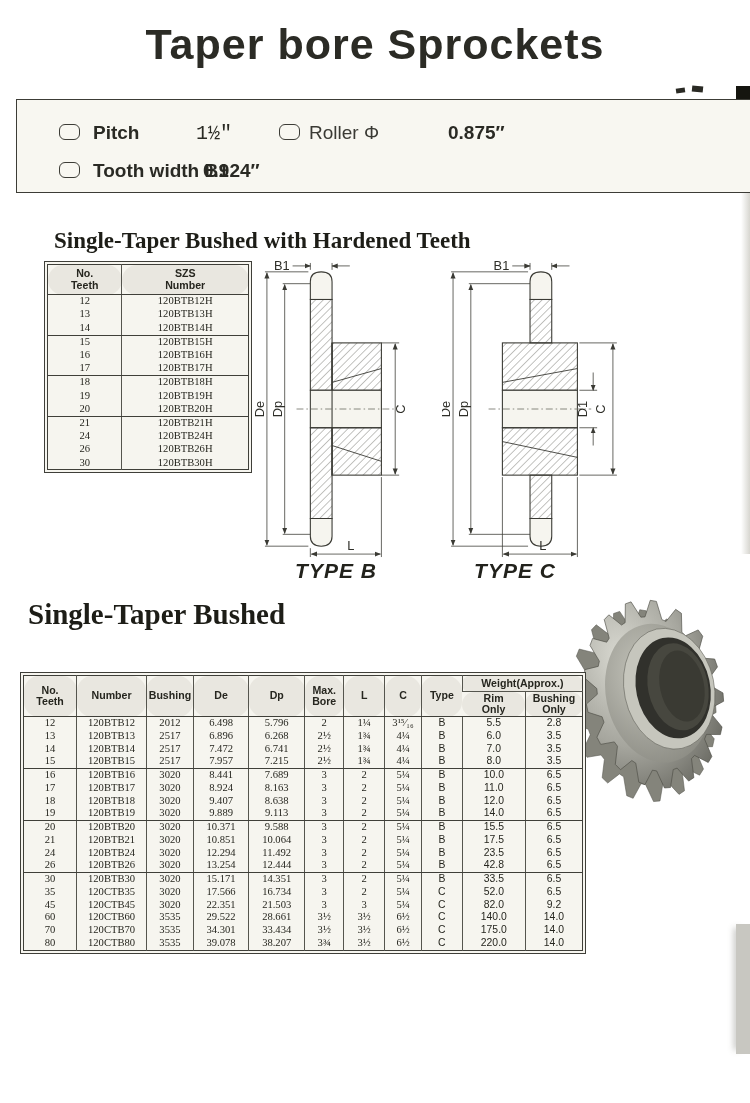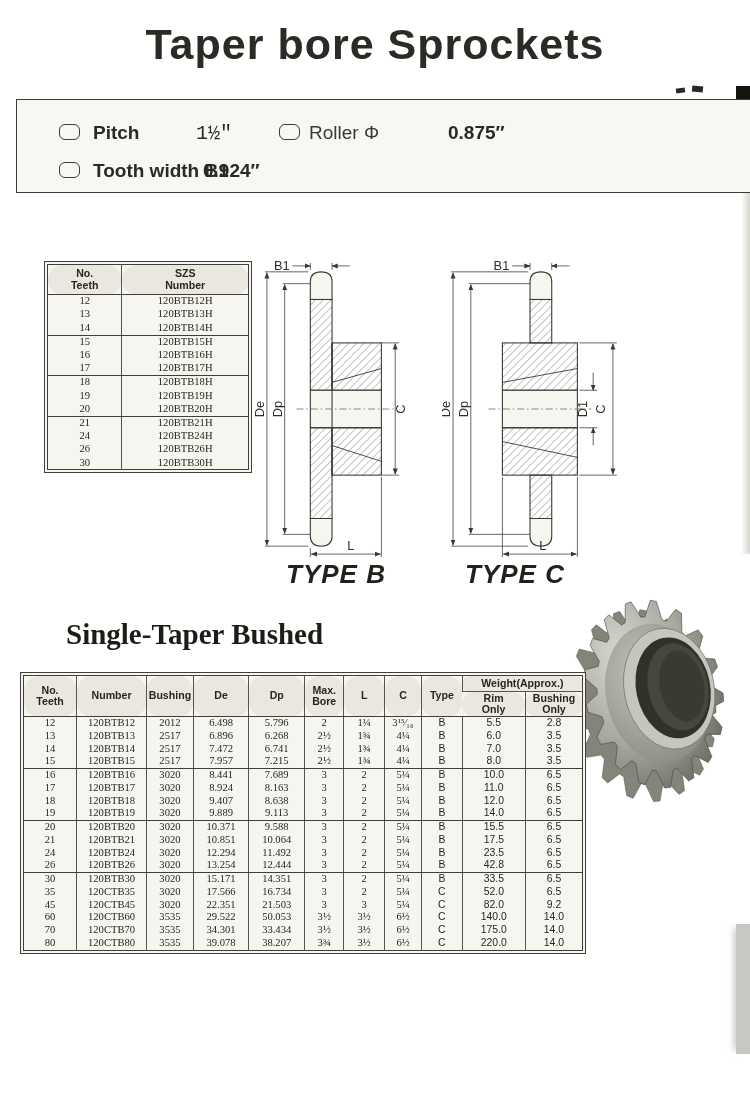--- a/index.html
+++ b/index.html
@@ -27,21 +27,21 @@
           border-radius:6px;background:transparent;vertical-align:middle;box-sizing:border-box;}
   .spec-label{font-size:19px;font-weight:bold;color:#2a2a24;}
   .spec-label.light{font-weight:normal;color:#3a3a34;}
   .spec-val{font-size:19px;font-weight:bold;color:#2a2a24;}
   .spec-val.light{font-weight:normal;font-size:20px;font-family:Liberation Mono, monospace;}
   .pos{position:absolute;top:0;}
 
   
   .h-serif{position:absolute;font-family:"Liberation Serif",serif;font-weight:bold;color:#1d1d17;}
   .heading1{left:54px;top:228px;font-size:23px;}
-  .heading2{left:28px;top:618px;font-size:29px;margin-left:38px;}
+  .heading2{left:28px;top:598px;font-size:29px;}
 
   
   .tbl-wrap{position:absolute;border:1px solid #3f3f39;padding:2px;background:#f6f5ef;box-sizing:border-box;}
   table{border-collapse:collapse;width:100%;border:1px solid #3f3f39;table-layout:fixed;}
   th,td{border-left:1px solid #55554e;padding:0;text-align:center;overflow:hidden;}
   th:first-child,td:first-child{border-left:none;}
   thead th{background:#e9e7e0;border-bottom:1.2px solid #3f3f39;
            font-family:Liberation Sans, sans-serif;font-weight:bold;white-space:pre-line;line-height:1.05;border-radius:15px;}
   tbody td{font-family:"Liberation Serif","DejaVu Serif",serif;line-height:1;}
   tr.grp-end td{border-bottom:1.3px solid #3f3f39;}
@@ -55,21 +55,21 @@
   .main-tbl{left:20px;top:672px;width:566px;}
   .main-tbl thead th{font-size:10.6px;vertical-align:middle;}
   .main-tbl th.h-main{height:40px;}
   .main-tbl th.h-weight{height:15px;border-bottom:1px solid #55554e;}
   .main-tbl th.h-sub{height:24px;}
   .main-tbl tbody td{font-size:10.6px;height:12.75px;}
   .main-tbl tbody td:nth-child(n+9){font-family:"Liberation Sans",sans-serif;font-size:10.4px;}
 
   
   .draw{position:absolute;}
-  .caption{position:absolute;top:559px;font-size:26px;font-weight:bold;font-style:italic;
+  .caption{position:absolute;top:559px;font-size:21px;font-weight:bold;font-style:italic;
            text-align:center;color:#22221c;letter-spacing:1px;}
   .cap-b{left:252px;width:168px;}
   .cap-c{left:440px;width:150px;}
   svg text.dim{font-family:"Liberation Sans",sans-serif;font-size:13px;fill:#2e2e28;}
   svg .ln{stroke:#3a3a34;fill:none;}
   svg .thin{stroke:#3f3f39;stroke-width:0.8;fill:none;}
   svg .shape{stroke:#3a3a34;stroke-width:1.1;}
 </style>
 </head>
 <body>
@@ -93,20 +93,21 @@
       <span class="spec-label light pos" style="left:292px;">Roller Φ</span>
       <span class="spec-val pos" style="left:431px;">0.875″</span>
     </div>
     <div class="spec-row" style="top:60px;left:0;width:744px;">
       <span class="bullet pos" style="left:42px;top:2px;"></span>
       <span class="spec-label pos" style="left:76px;">Tooth width B1</span>
       <span class="spec-val pos" style="left:186px;">0.924″</span>
     </div>
   </div>
 
+  <div class="h-serif heading1">Single-Taper Bushed with Hardened Teeth</div>
 
   <div class="tbl-wrap small-tbl">
     <table>
       <colgroup>
           <col style="width:37%">
           <col style="width:63%">
         </colgroup>
       <thead>
         <tr>
           <th>No.
@@ -533,21 +534,21 @@
             <td>5¼</td>
             <td>C</td>
             <td>82.0</td>
             <td>9.2</td>
           </tr>
           <tr>
             <td>60</td>
             <td>120CTB60</td>
             <td>3535</td>
             <td>29.522</td>
-            <td>50.053</td>
+            <td>28.661</td>
             <td>3½</td>
             <td>3½</td>
             <td>6½</td>
             <td>C</td>
             <td>140.0</td>
             <td>14.0</td>
           </tr>
           <tr>
             <td>70</td>
             <td>120CTB70</td>

